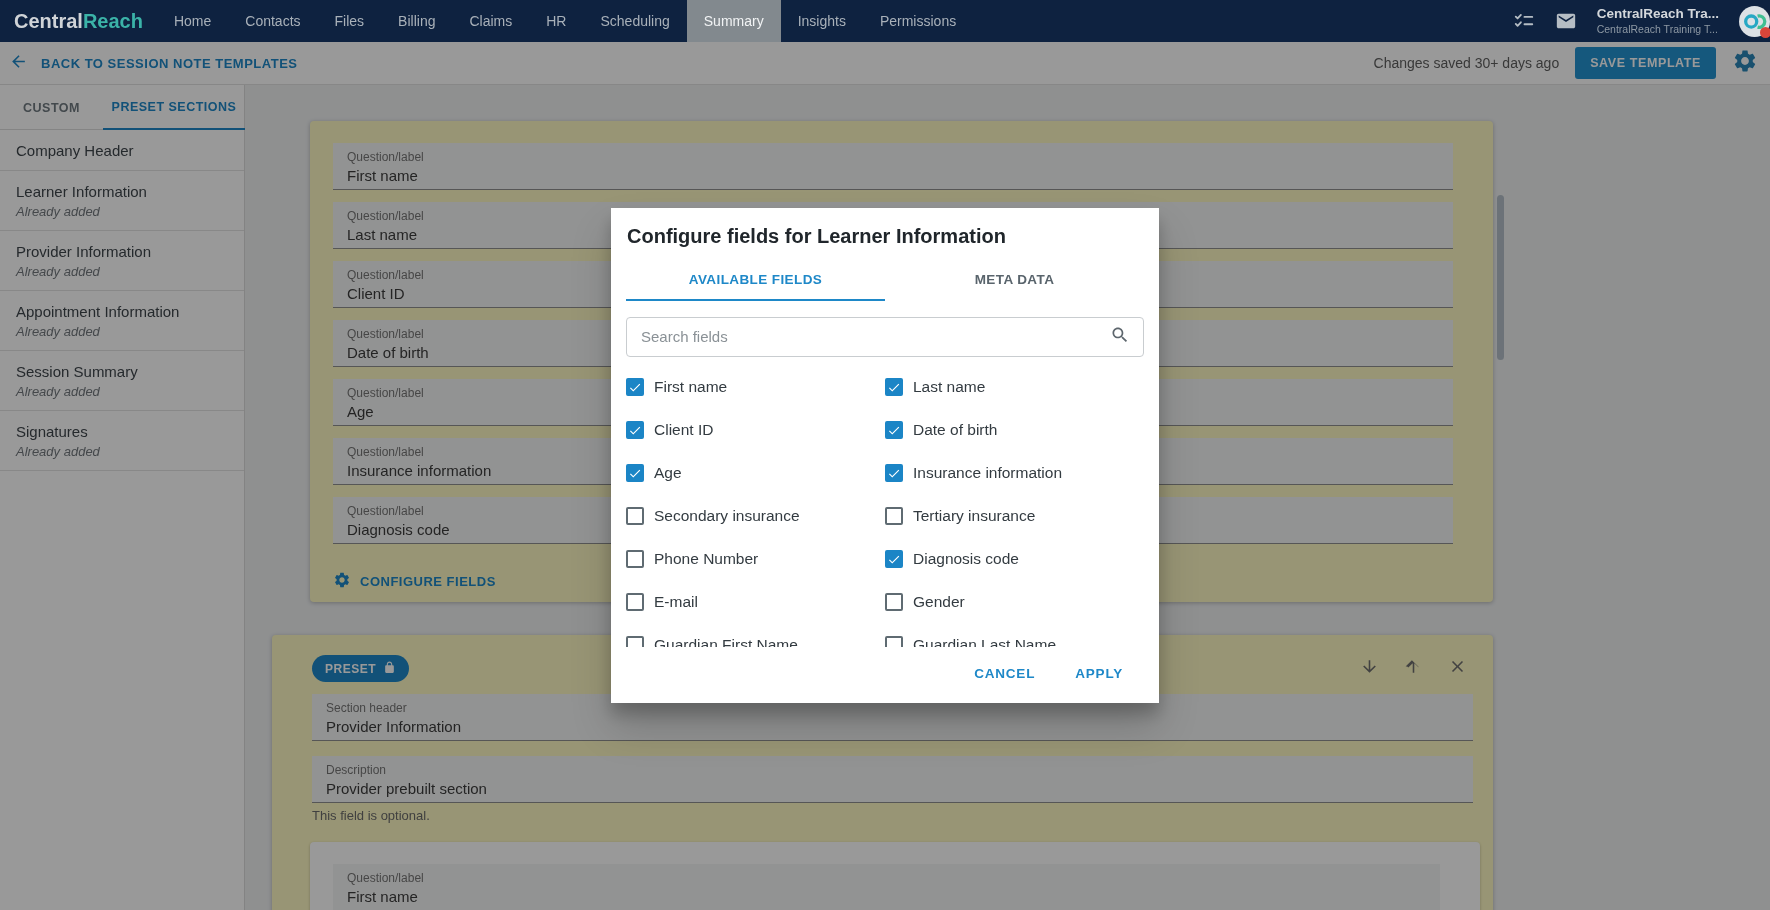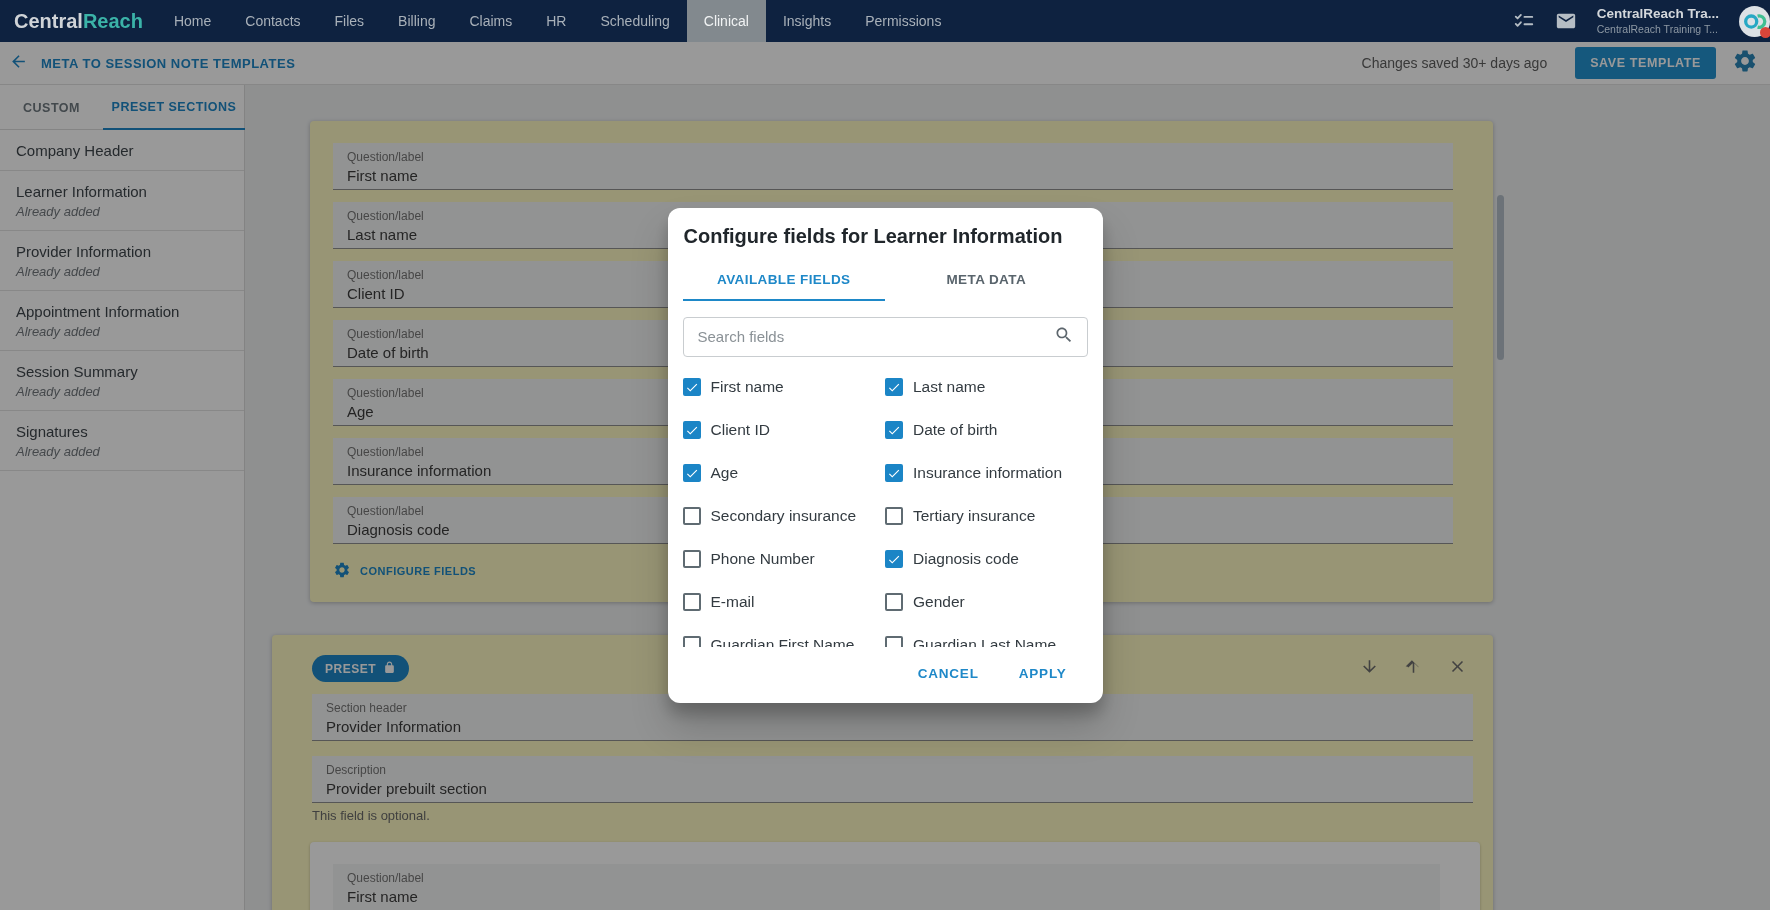--- a/index.html
+++ b/index.html
@@ -21,21 +21,21 @@
   .user-org{font-size:10.5px;color:#8e99a4;}
   .avatar{position:relative;width:31px;height:31px;}
   .avatar .dot{position:absolute;right:-1px;bottom:-1px;width:11px;height:11px;border-radius:50%;background:#d9453a;}
 
   
   .subheader{position:absolute;top:42px;left:0;width:1770px;height:43px;background:#ffffff;
     display:flex;align-items:center;border-bottom:1px solid #e2e2e2;}
   .back-link{display:flex;align-items:center;gap:13px;margin-left:9px;color:#1e88c8;
     font-size:13px;font-weight:bold;letter-spacing:.5px;cursor:pointer;}
   .sub-right{margin-left:auto;display:flex;align-items:center;}
-  .save-status{font-size:14px;color:#5f5f5f;margin-right:28px;}
+  .save-status{font-size:14px;color:#5f5f5f;margin-right:16px;}
   .save-btn{background:#2493d0;color:#fff;border:none;border-radius:3px;font-size:12.5px;
     font-weight:bold;letter-spacing:.6px;padding:9px 15px;cursor:pointer;
     font-family:"Liberation Sans",sans-serif;}
   .sub-gear{width:26px;height:26px;margin:0 12px 0 16px;cursor:pointer;}
 
   
   .app{position:absolute;top:85px;left:0;width:1770px;height:825px;display:flex;}
   .sidebar{width:245px;background:#fff;border-right:1px solid #dadada;flex:none;}
   .sb-tabs{display:flex;height:45px;border-bottom:1px solid #dcdcdc;}
   .sb-tab{flex:none;display:flex;align-items:center;justify-content:center;font-size:12.5px;
@@ -50,22 +50,22 @@
 
   .main{position:relative;flex:1;background:#eef0f1;overflow:hidden;}
 
   .card{background:#fef9c3;border-radius:4px;box-shadow:0 1px 4px rgba(0,0,0,.25);}
   .card1{position:absolute;left:65px;top:36px;width:1183px;height:481px;
     padding:22px 40px 0 23px;}
   .fbox{height:47px;background:#f4f5f5;border-bottom:1px solid #8f8f8f;
     padding:7px 0 0 14px;margin-bottom:12px;}
   .fbox .flabel{font-size:12px;color:#767676;}
   .fbox .fvalue{font-size:15px;color:#3d3d3d;margin-top:3px;}
-  .configure-row{display:flex;align-items:center;gap:9px;margin-top:17px;color:#1e88c8;
-    font-size:11px;font-weight:bold;letter-spacing:.5px;cursor:pointer;}
+  .configure-row{display:flex;align-items:center;gap:9px;margin-top:27px;color:#1e88c8;
+    font-size:13px;font-weight:bold;letter-spacing:.5px;cursor:pointer;}
 
   .card2{position:absolute;left:27px;top:550px;width:1221px;height:420px;border-radius:4px;}
   .card2-top{display:flex;align-items:center;justify-content:space-between;
     padding:20px 26px 0 40px;}
   .preset-badge{display:flex;align-items:center;gap:7px;height:27px;border-radius:14px;
     background:#1e88c8;color:#fff;font-size:12px;font-weight:bold;letter-spacing:.5px;
     padding:0 13px;}
   .sec-icons{display:flex;align-items:center;gap:25px;}
   .sec-ico{width:19px;height:19px;cursor:pointer;}
   .fbox.wide{margin:0 20px 0 40px;}
@@ -76,21 +76,21 @@
     box-shadow:0 1px 3px rgba(0,0,0,.25);padding:22px 40px 60px 23px;}
 
   .scroll-thumb{position:absolute;left:1252px;top:110px;width:7px;height:165px;
     background:#b4bfc8;border-radius:4px;}
 
   
   .backdrop{position:fixed;top:42px;left:0;width:1770px;height:868px;
     background:rgba(0,0,0,.40);z-index:40;}
   .modal-wrap{position:fixed;top:0;left:0;width:1770px;height:910px;display:flex;
     align-items:center;justify-content:center;z-index:50;pointer-events:none;}
-  .modal{pointer-events:auto;width:435px;height:495px;background:#fff;border-radius:12px;
+  .modal{pointer-events:auto;width:548px;height:495px;background:#fff;border-radius:0;
     box-shadow:0 11px 15px rgba(0,0,0,.2),0 24px 38px rgba(0,0,0,.18);}
   .m-title{padding:17px 16px 0;font-size:20px;font-weight:bold;color:#20262b;}
   .m-tabs{display:flex;margin:13px 15px 0;}
   .m-tab{width:259px;height:40px;display:flex;align-items:center;justify-content:center;
     font-size:13.5px;font-weight:bold;letter-spacing:.4px;color:#59646c;cursor:pointer;
     border-bottom:2px solid transparent;}
   .m-tab.active{color:#1e88c8;border-bottom-color:#1e88c8;}
   .m-search{margin:16px 15px 0;height:40px;border:1px solid #c9cdd0;border-radius:4px;
     display:flex;align-items:center;}
   .m-search input{flex:1;border:none;outline:none;font-size:15px;color:#3a4248;
@@ -117,21 +117,21 @@
 
 <div class="topnav">
   <div class="logo"><span class="l1">Central</span><span class="l2">Reach</span></div>
   <div class="nav-item">Home</div>
   <div class="nav-item">Contacts</div>
   <div class="nav-item">Files</div>
   <div class="nav-item">Billing</div>
   <div class="nav-item">Claims</div>
   <div class="nav-item">HR</div>
   <div class="nav-item">Scheduling</div>
-  <div class="nav-item active">Clinical</div>
+  <div class="nav-item active">Summary</div>
   <div class="nav-item">Insights</div>
   <div class="nav-item">Permissions</div>
   <div class="nav-right">
     <span>
         <svg class="nav-ico" viewBox="0 0 24 24" fill="none" stroke="#b5bdc4" stroke-width="2" stroke-linecap="round" stroke-linejoin="round">
           <path d="M3 7.2l2 2 3.6-3.8"></path>
           <path d="M12.5 7.5h8.5"></path>
           <path d="M3 15.2l2 2 3.6-3.8"></path>
           <path d="M12.5 15.5h8.5"></path>
         </svg>
@@ -154,21 +154,21 @@
       <span class="dot"></span>
     </div>
   </div>
 </div>
 
 <div class="subheader">
   <div class="back-link">
     <span><svg width="19" height="19" viewBox="0 0 24 24" fill="#1e88c8">
           <path d="M20 11H7.83l5.59-5.59L12 4l-8 8 8 8 1.41-1.41L7.83 13H20v-2z"></path>
         </svg></span>
-    <span>META TO SESSION NOTE TEMPLATES</span>
+    <span>BACK TO SESSION NOTE TEMPLATES</span>
   </div>
   <div class="sub-right">
     <span class="save-status">Changes saved 30+ days ago</span>
     <button class="save-btn">SAVE TEMPLATE</button>
     <span><svg class="sub-gear" viewBox="0 0 24 24" fill="#2b86b8">
           <path d="M19.14 12.94c.04-.3.06-.61.06-.94 0-.32-.02-.64-.07-.94l2.03-1.58c.18-.14.23-.41.12-.61l-1.92-3.32c-.12-.22-.37-.29-.59-.22l-2.39.96c-.5-.38-1.03-.7-1.62-.94l-.36-2.54c-.04-.24-.24-.41-.48-.41h-3.84c-.24 0-.43.17-.47.41l-.36 2.54c-.59.24-1.13.57-1.62.94l-2.39-.96c-.22-.08-.47 0-.59.22L2.74 8.87c-.12.21-.08.47.12.61l2.03 1.58c-.05.3-.09.63-.09.94s.02.64.07.94l-2.03 1.58c-.18.14-.23.41-.12.61l1.92 3.32c.12.22.37.29.59.22l2.39-.96c.5.38 1.03.7 1.62.94l.36 2.54c.05.24.24.41.48.41h3.84c.24 0 .44-.17.47-.41l.36-2.54c.59-.24 1.13-.56 1.62-.94l2.39.96c.22.08.47 0 .59-.22l1.92-3.32c.12-.22.07-.47-.12-.61l-2.01-1.58zM12 15.6c-1.98 0-3.6-1.62-3.6-3.6s1.62-3.6 3.6-3.6 3.6 1.62 3.6 3.6-1.62 3.6-3.6 3.6z"></path>
         </svg></span>
   </div>
 </div>
 

